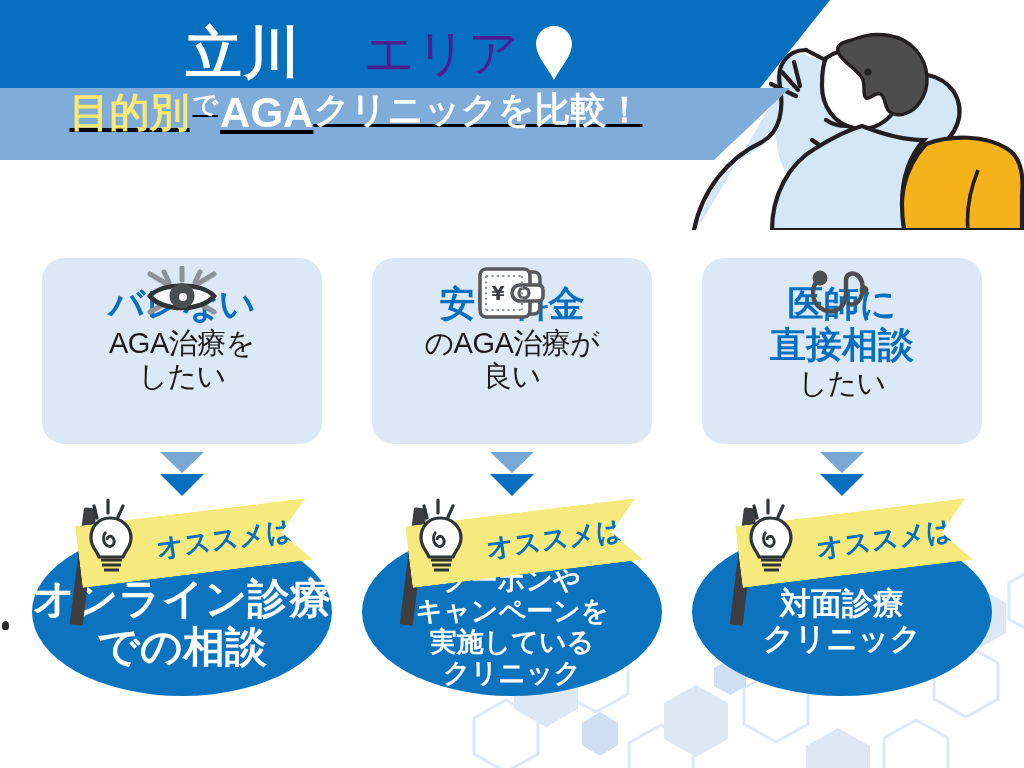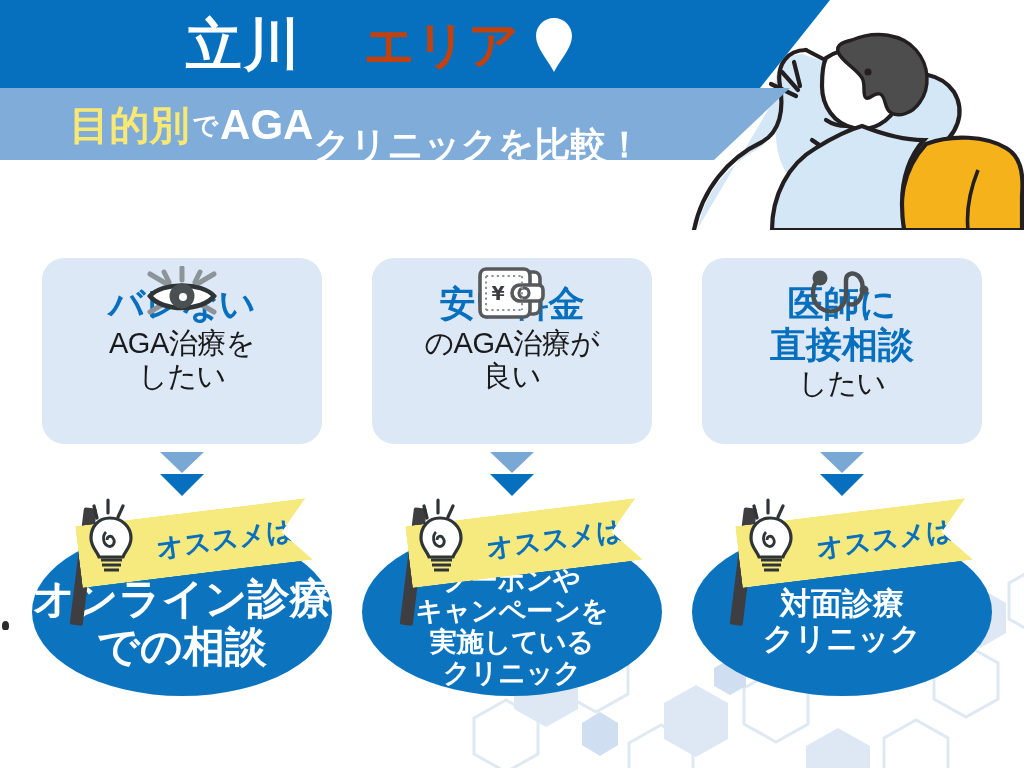--- a/index.html
+++ b/index.html
@@ -21,45 +21,45 @@
     position:absolute; left:0; top:0; width:830px; height:88px;
     background:#0670be;
     clip-path:polygon(0 0, 830px 0, 760px 88px, 0 88px);
   }
   .band-bottom {
     position:absolute; left:0; top:88px; width:790px; height:72px;
     background:#7facd8;
     clip-path:polygon(0 0, 790px 0, 714px 72px, 0 72px);
   }
   .title-row {
-    position:absolute; left:0; top:2px; width:760px; height:86px;
+    position:absolute; left:0; top:10px; width:760px; height:86px;
     display:flex; align-items:center; justify-content:center; gap:0;
   }
   .title-area {
     color:#ffffff; font-weight:bold; font-size:56px; letter-spacing:2px;
     line-height:1;
   }
   .title-gap { width:62px; }
   .title-label {
-    color:#c2410c; font-weight:bold; font-size:50px; letter-spacing:1px;
+    color:#4c1d95; font-weight:normal; font-size:50px; letter-spacing:1px;
     line-height:1;
   }
   .pin { margin-left:14px; width:40px; height:58px; display:block; }
 
   .sub-row {
     position:absolute; left:0; top:92px; width:712px; height:66px;
-    display:flex; align-items:center; justify-content:center;
+    display:flex; align-items:flex-start; justify-content:center;text-decoration:underline;
   }
   .sub-hl {
     color:#f9e873; font-weight:bold; font-size:40px; line-height:1;
     letter-spacing:0px;
   }
   .sub-de { color:#ffffff; font-weight:bold; font-size:25px; line-height:1; padding:0 2px 0 3px; }
   .sub-aga { color:#ffffff; font-weight:bold; font-size:42px; line-height:1; letter-spacing:0px; }
-  .sub-rest { color:#ffffff; font-weight:bold; font-size:36px; line-height:1; letter-spacing:0px;margin-top:40px; }
+  .sub-rest { color:#ffffff; font-weight:bold; font-size:36px; line-height:1; letter-spacing:0px; }
 
   
   .person { position:absolute; right:0px; top:0px; width:348px; height:230px; z-index:2; }
 
   
   .cols { position:absolute; left:0; top:196px; width:1024px; height:572px; z-index:4; }
   .col { position:absolute; top:0; width:300px; }
   .col-1 { left:32px; }
   .col-2 { left:362px; }
   .col-3 { left:692px; }

